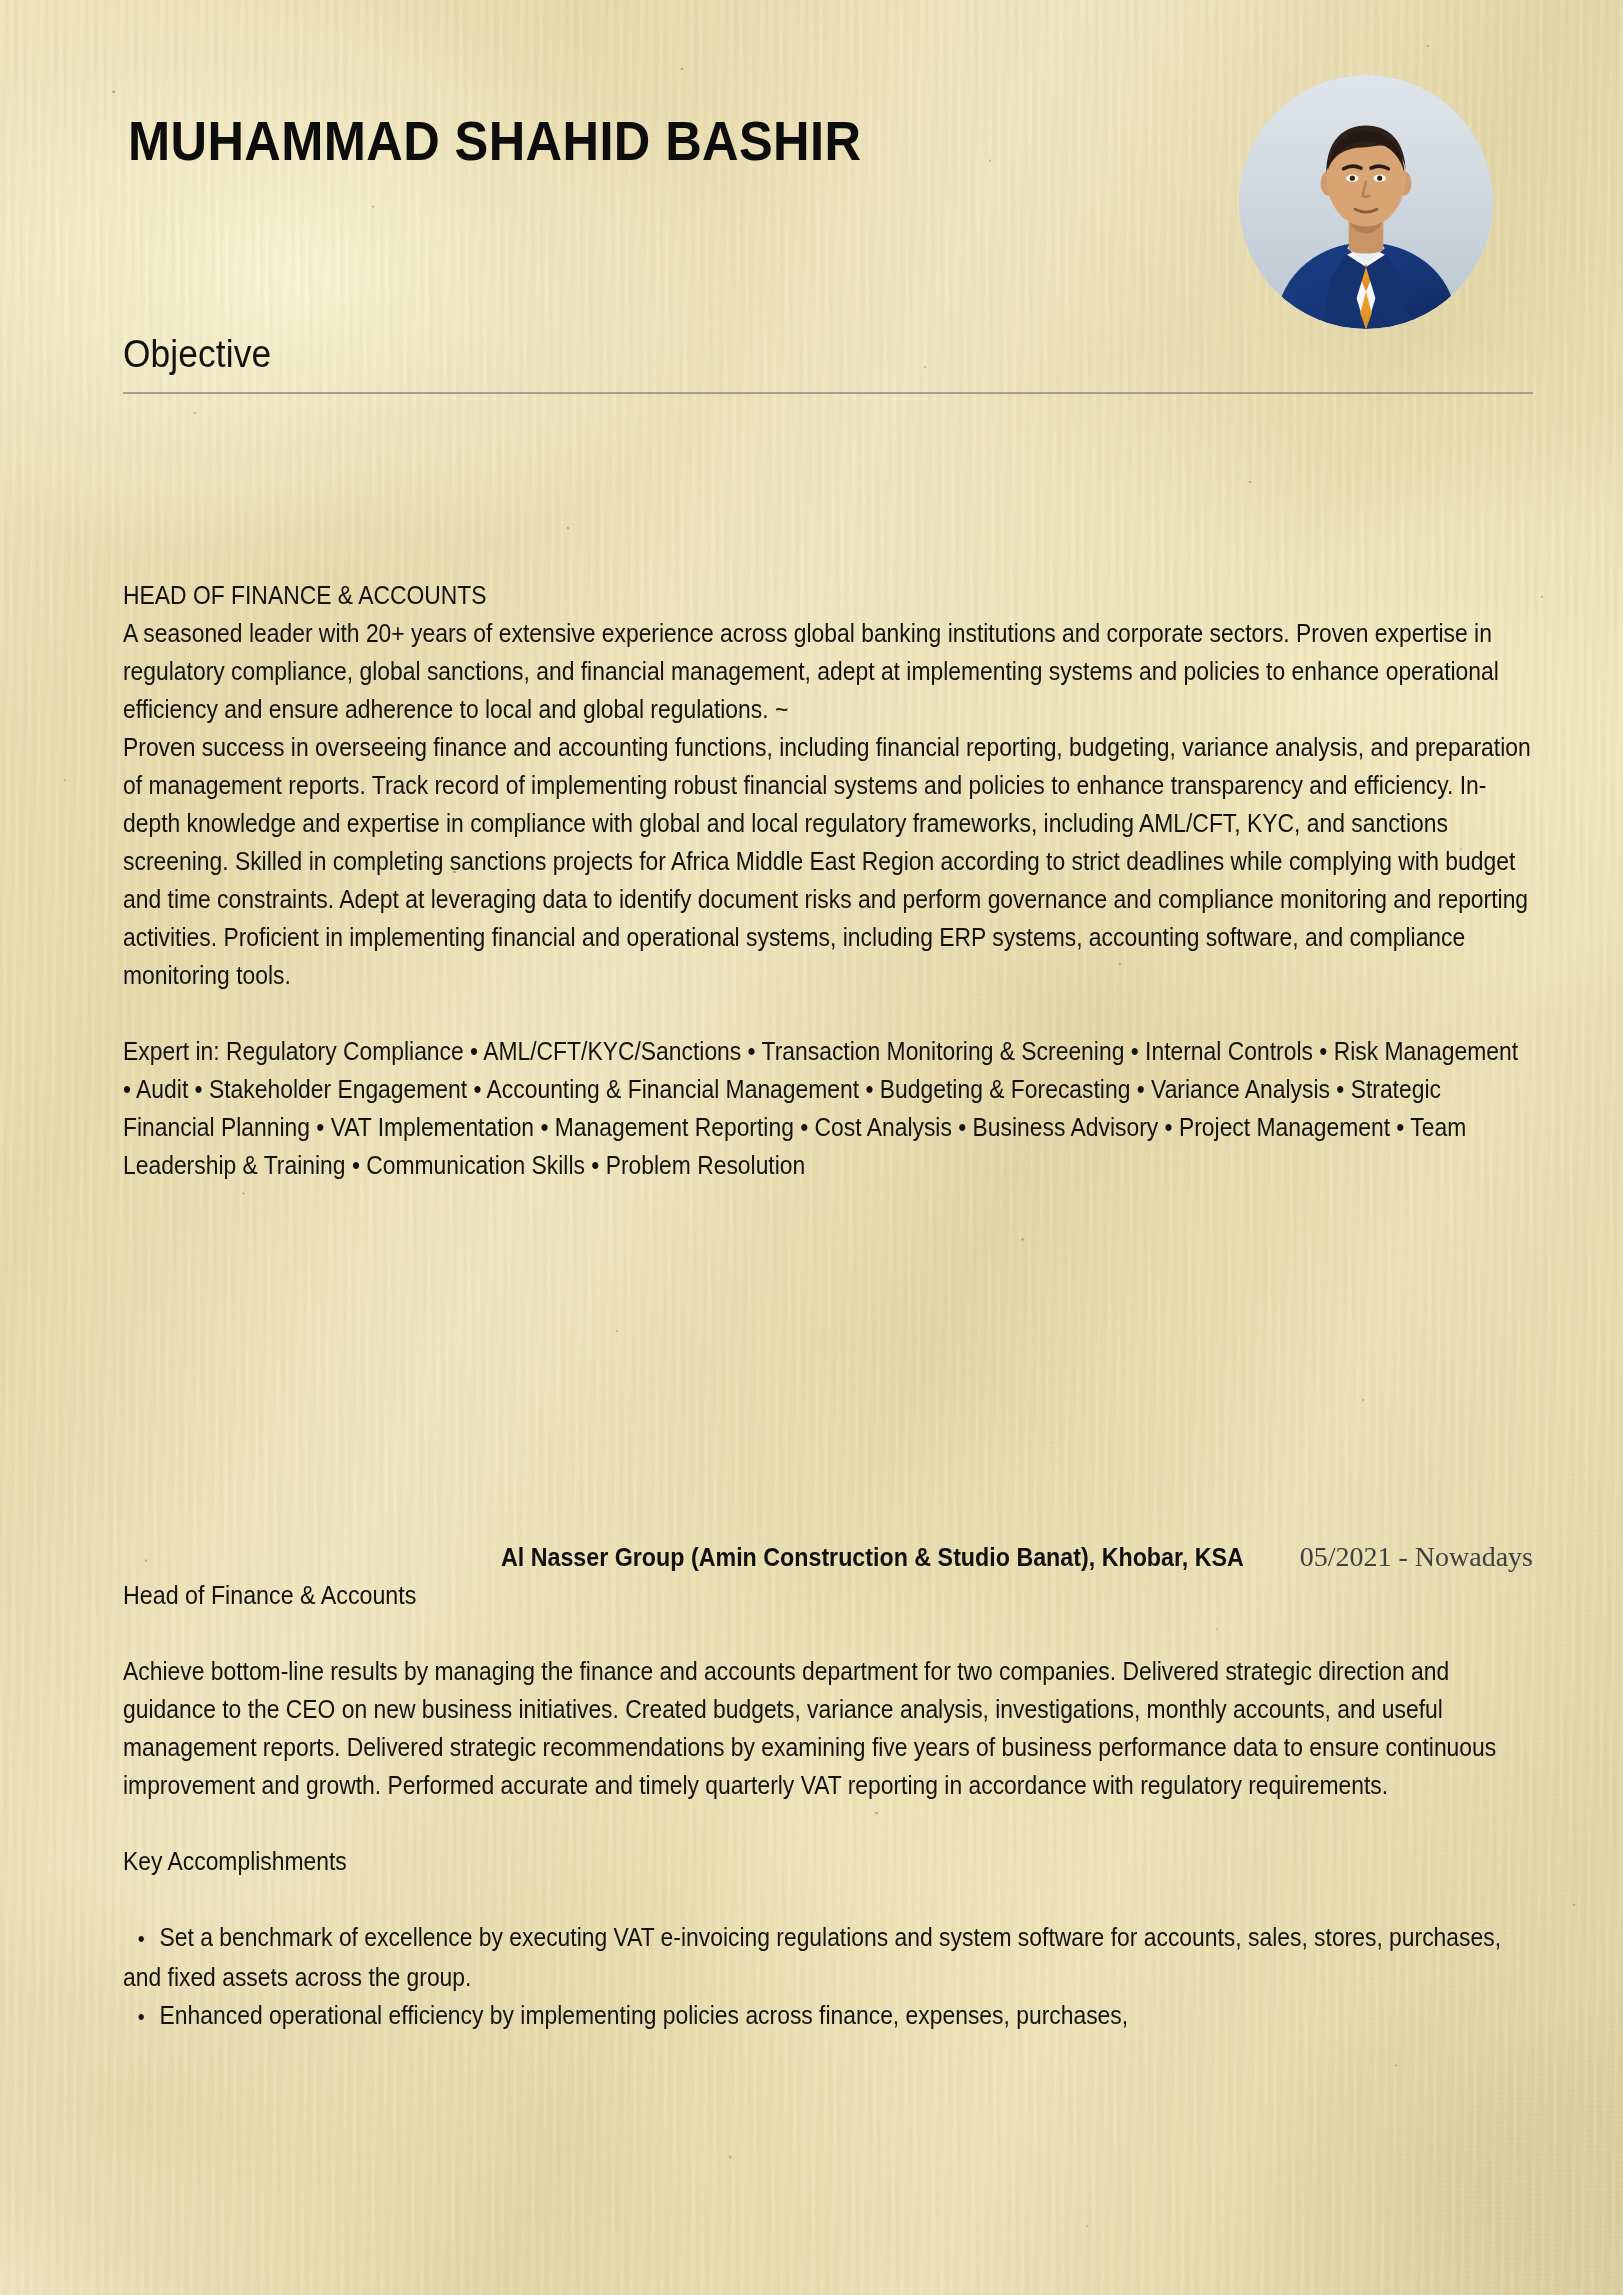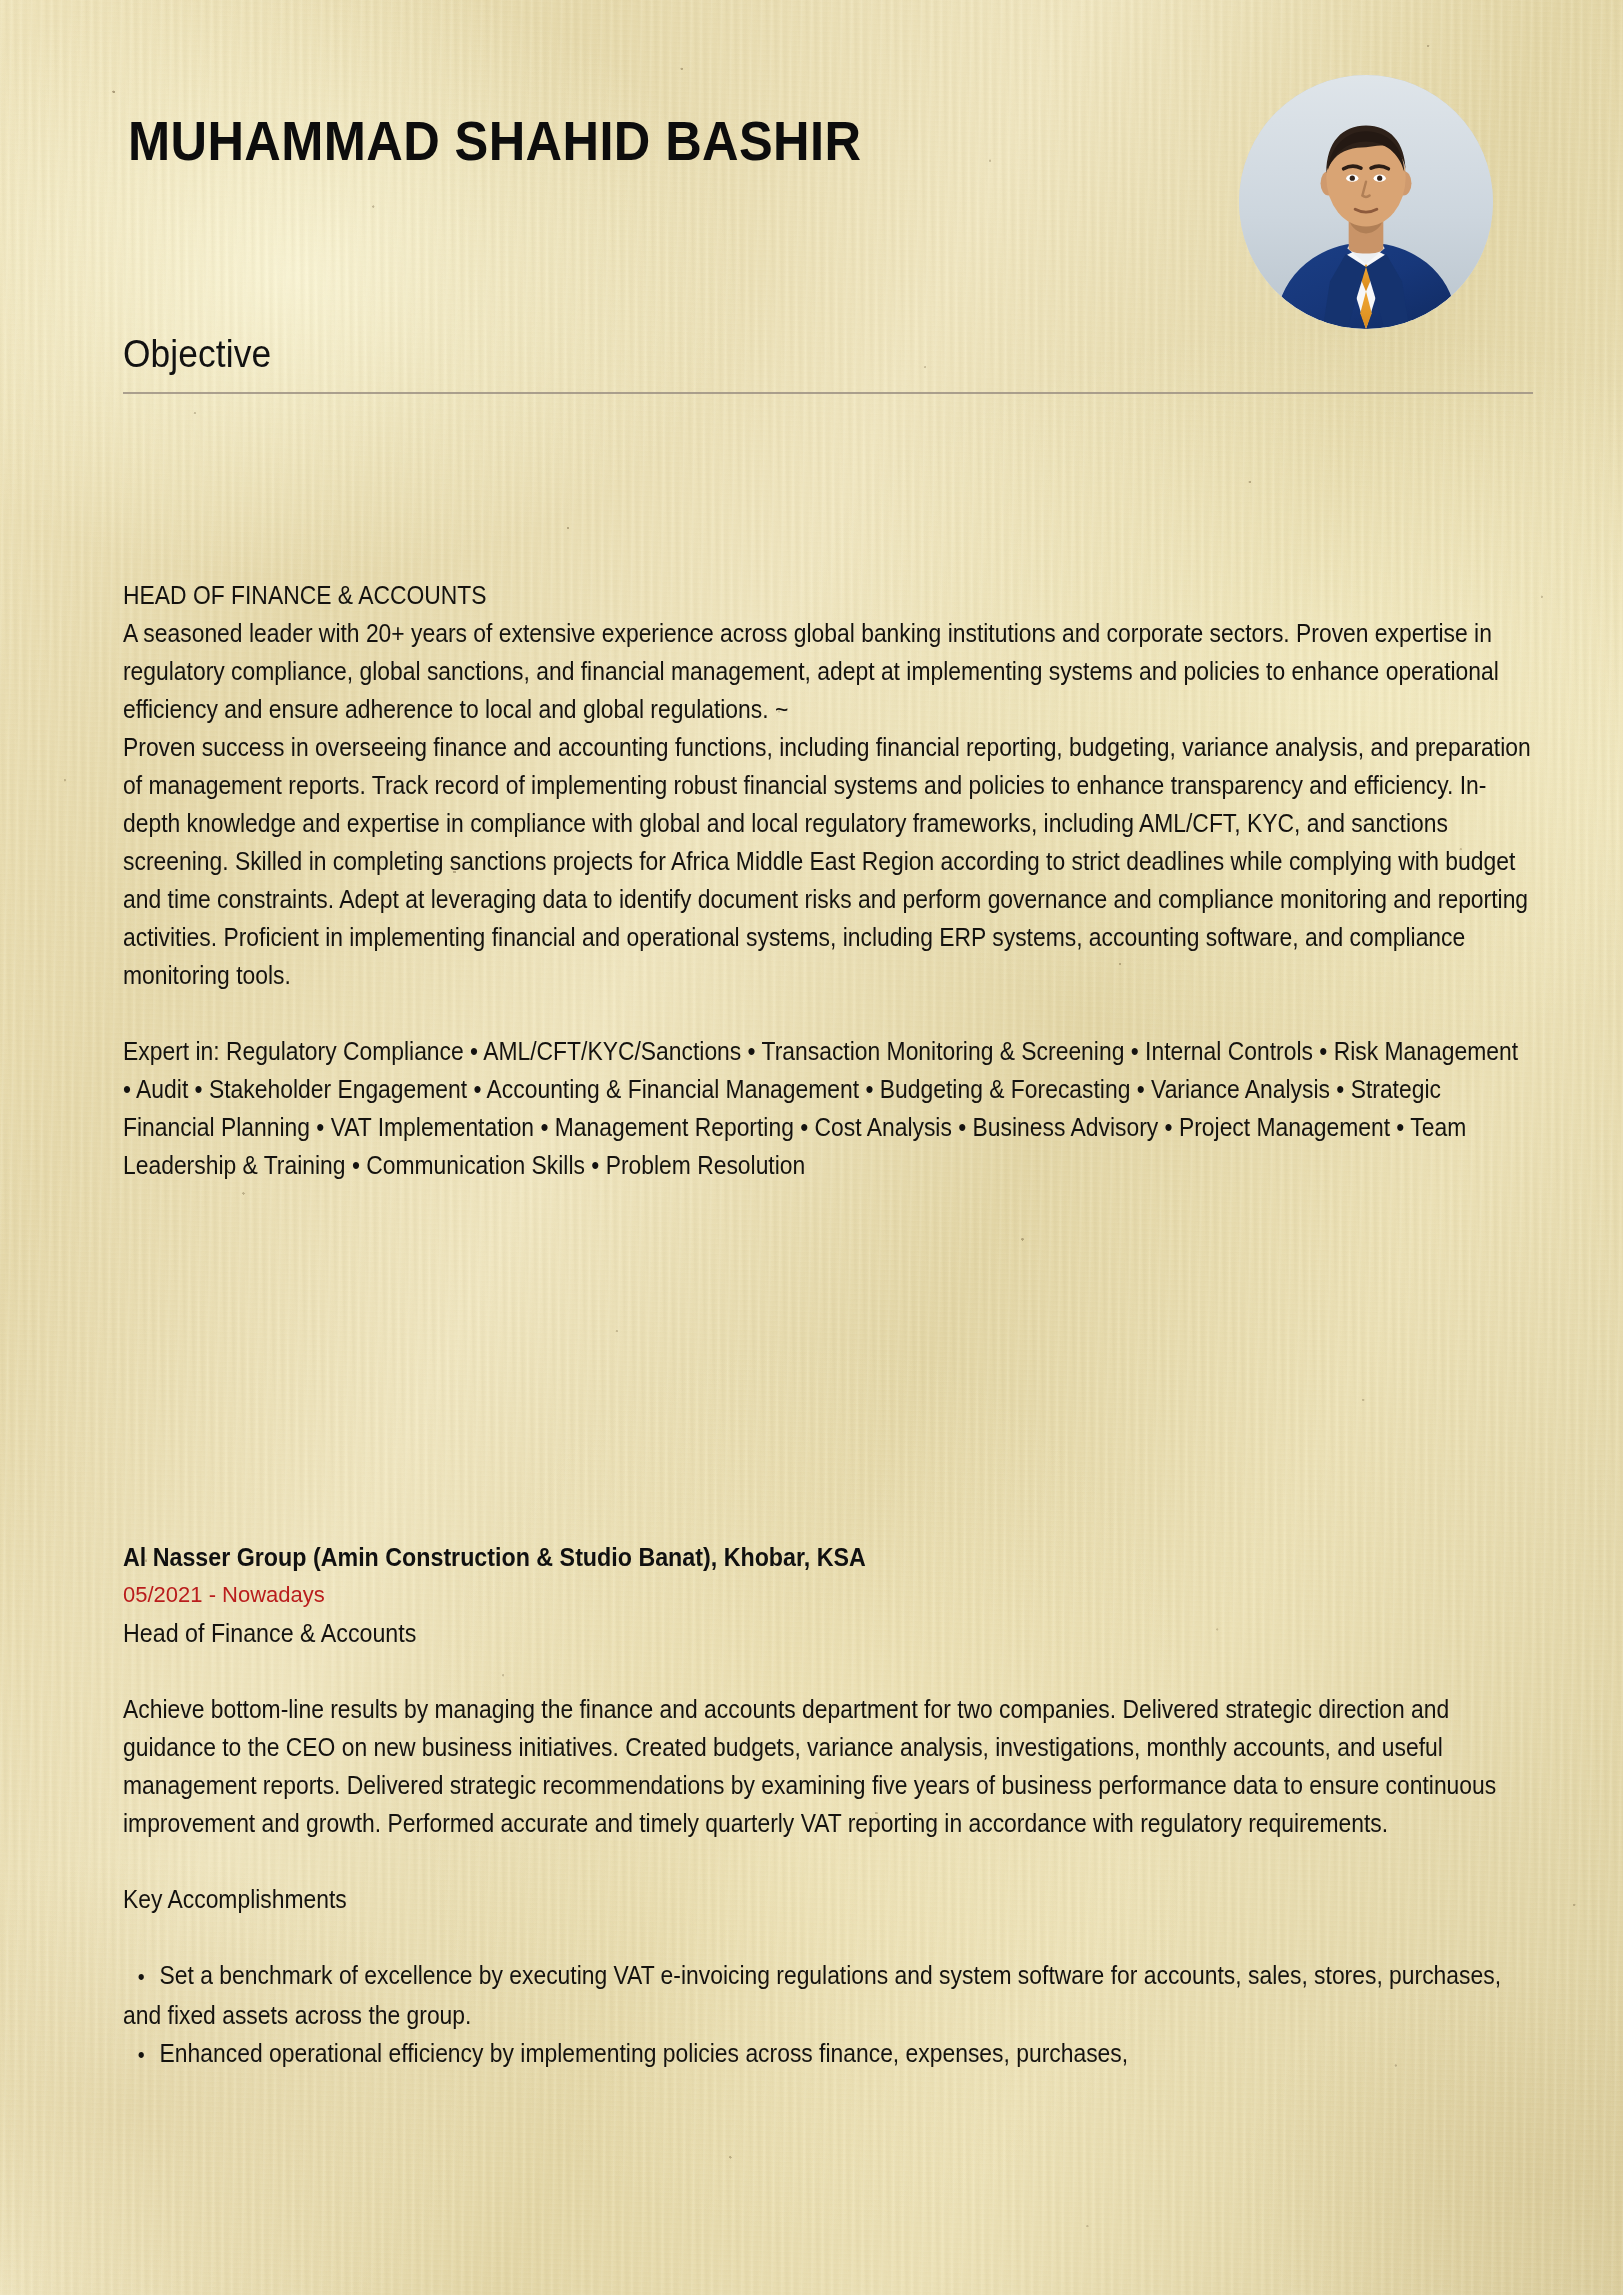--- a/index.html
+++ b/index.html
@@ -188,37 +188,36 @@
     transform-origin: left top;
   }
   .spacer-para { height: 38px; }
 
   
   .job-row {
     display: flex;
     justify-content: flex-end;
     align-items: baseline;
     width: 100%;
-    flex-direction: column;
   }
   .job-company {
     font-family: "Liberation Sans Narrow", "Liberation Sans", sans-serif;
     font-size: 25px;
     font-weight: 700;
     line-height: 38px;
     color: #101010;
     transform: scaleX(0.93);
     transform-origin: left center;
     white-space: nowrap;
   }
   .job-dates {
-    font-family: Liberation Sans, sans-serif;
-    font-size: 22px;
-    line-height: 38px;
-    color: #b91c1c;
+    font-family: Liberation Serif, serif;
+    font-size: 28px;
+    line-height: 38px;
+    color: #404040;
     white-space: nowrap;
   }
   .job-title {
     font-family: "Liberation Sans Narrow", "Liberation Sans", sans-serif;
     font-size: 25px;
     line-height: 38px;
     color: #14120f;
     transform: scaleX(0.93);
     transform-origin: left center;
   }

